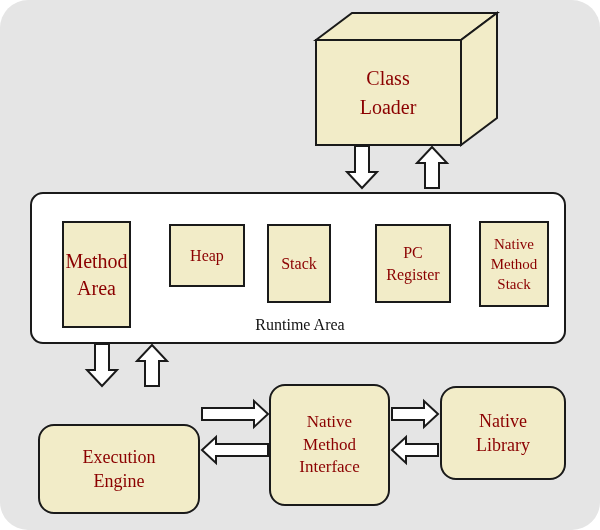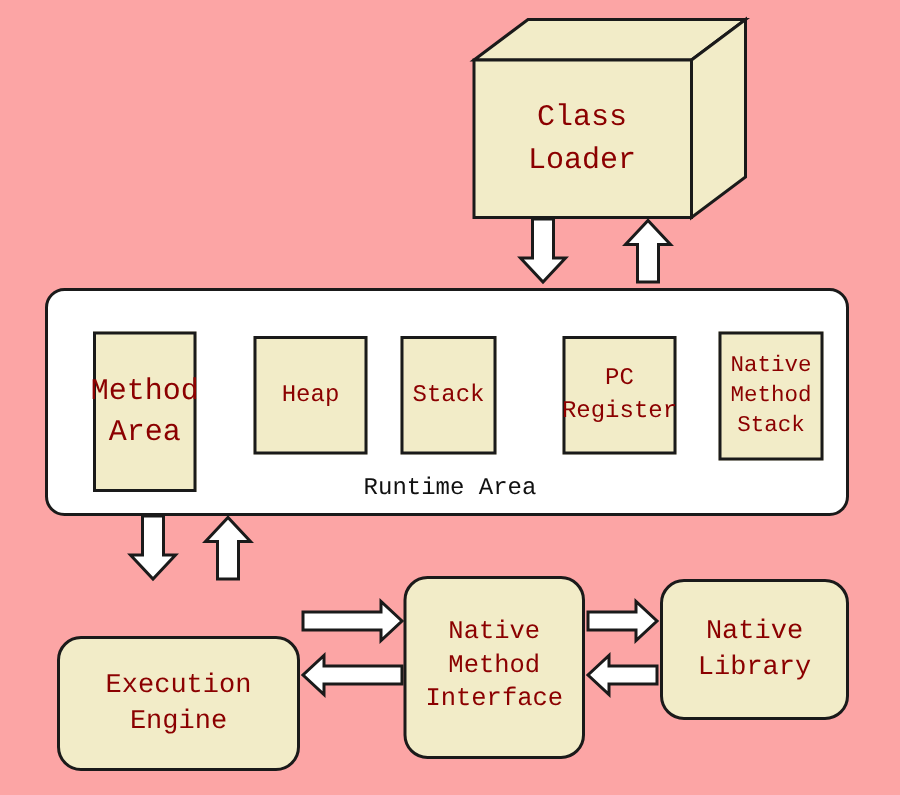--- a/index.html
+++ b/index.html
@@ -1,22 +1,23 @@
 <!DOCTYPE html>
 <html><head>
 <meta charset="utf-8">
 <style>
   html, body { margin: 0; padding: 0; background: #ffffff; }
   #canvas {
     position: relative;
     width: 600px;
     height: 530px;
-    background: #fca5a5;
-    font-family: Liberation Mono, monospace;
+    background: #e5e5e5;
+    font-family: Liberation Serif, serif;
     overflow: hidden;
+    border-radius: 28px;
   }
   #arrow-layer {
     position: absolute;
     left: 0; top: 0;
     width: 600px; height: 530px;
     z-index: 1;
   }
   .node {
     position: absolute;
     box-sizing: border-box;
@@ -45,21 +46,21 @@
     position: absolute;
     left: 210px; top: 316px;
     width: 180px;
     text-align: center;
     color: #111111;
     font-size: 16px;
     z-index: 3;
   }
   
   #box-method-area        { left: 62px;  top: 221px; width: 69px;  height: 107px; font-size: 20px; }
-  #box-heap               { left: 169px; top: 224px; width: 76px;  height: 79px; font-size: 16px; }
+  #box-heap               { left: 169px; top: 224px; width: 76px;  height: 63px; font-size: 16px; }
   #box-stack              { left: 267px; top: 224px; width: 64px;  height: 79px; font-size: 16px; }
   #box-pc-register        { left: 375px; top: 224px; width: 76px;  height: 79px; font-size: 16px; }
   #box-native-method-stack{ left: 479px; top: 221px; width: 70px;  height: 86px; font-size: 15px; }
   
   #node-execution-engine {
     left: 38px;  top: 388px; width: 162px; height: 90px;
     font-size: 18px; padding: 0 30px; margin-top: 36px;
   }
   #node-native-method-interface {
     left: 269px; top: 384px; width: 121px; height: 122px;

